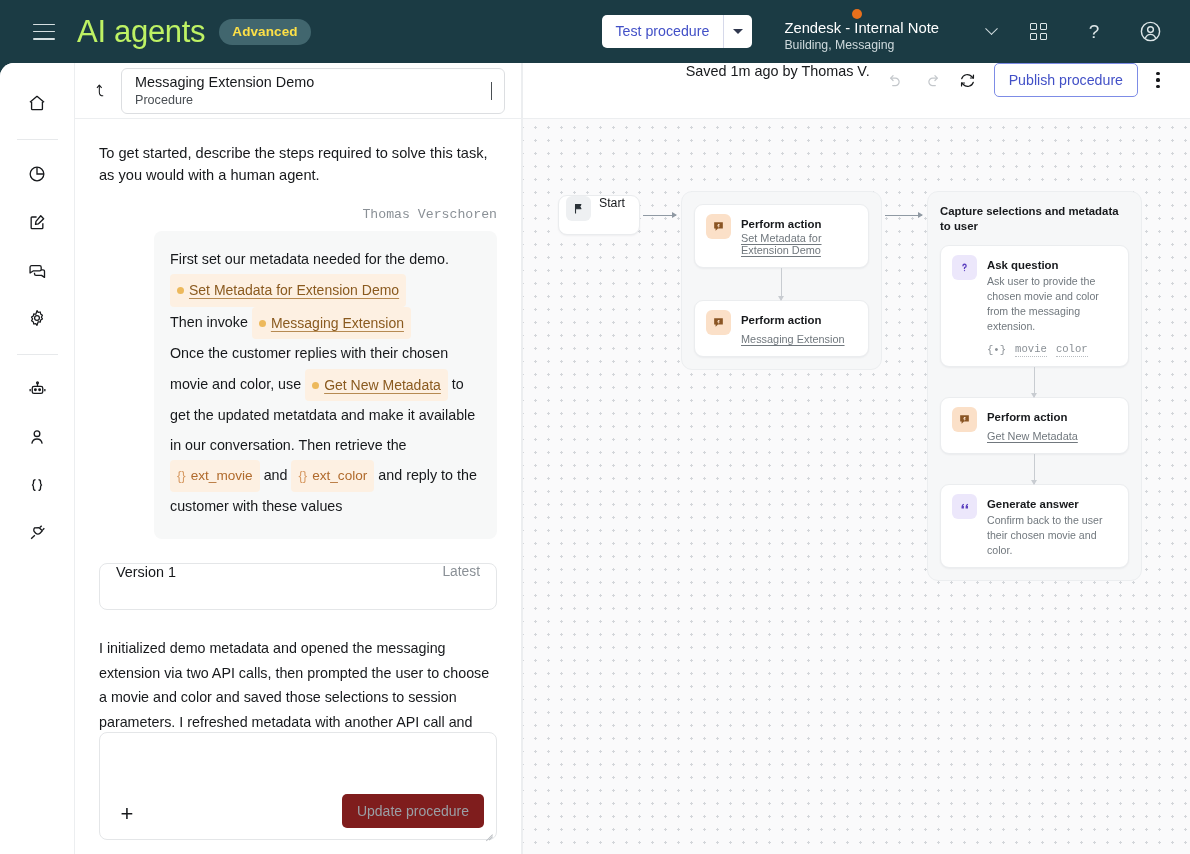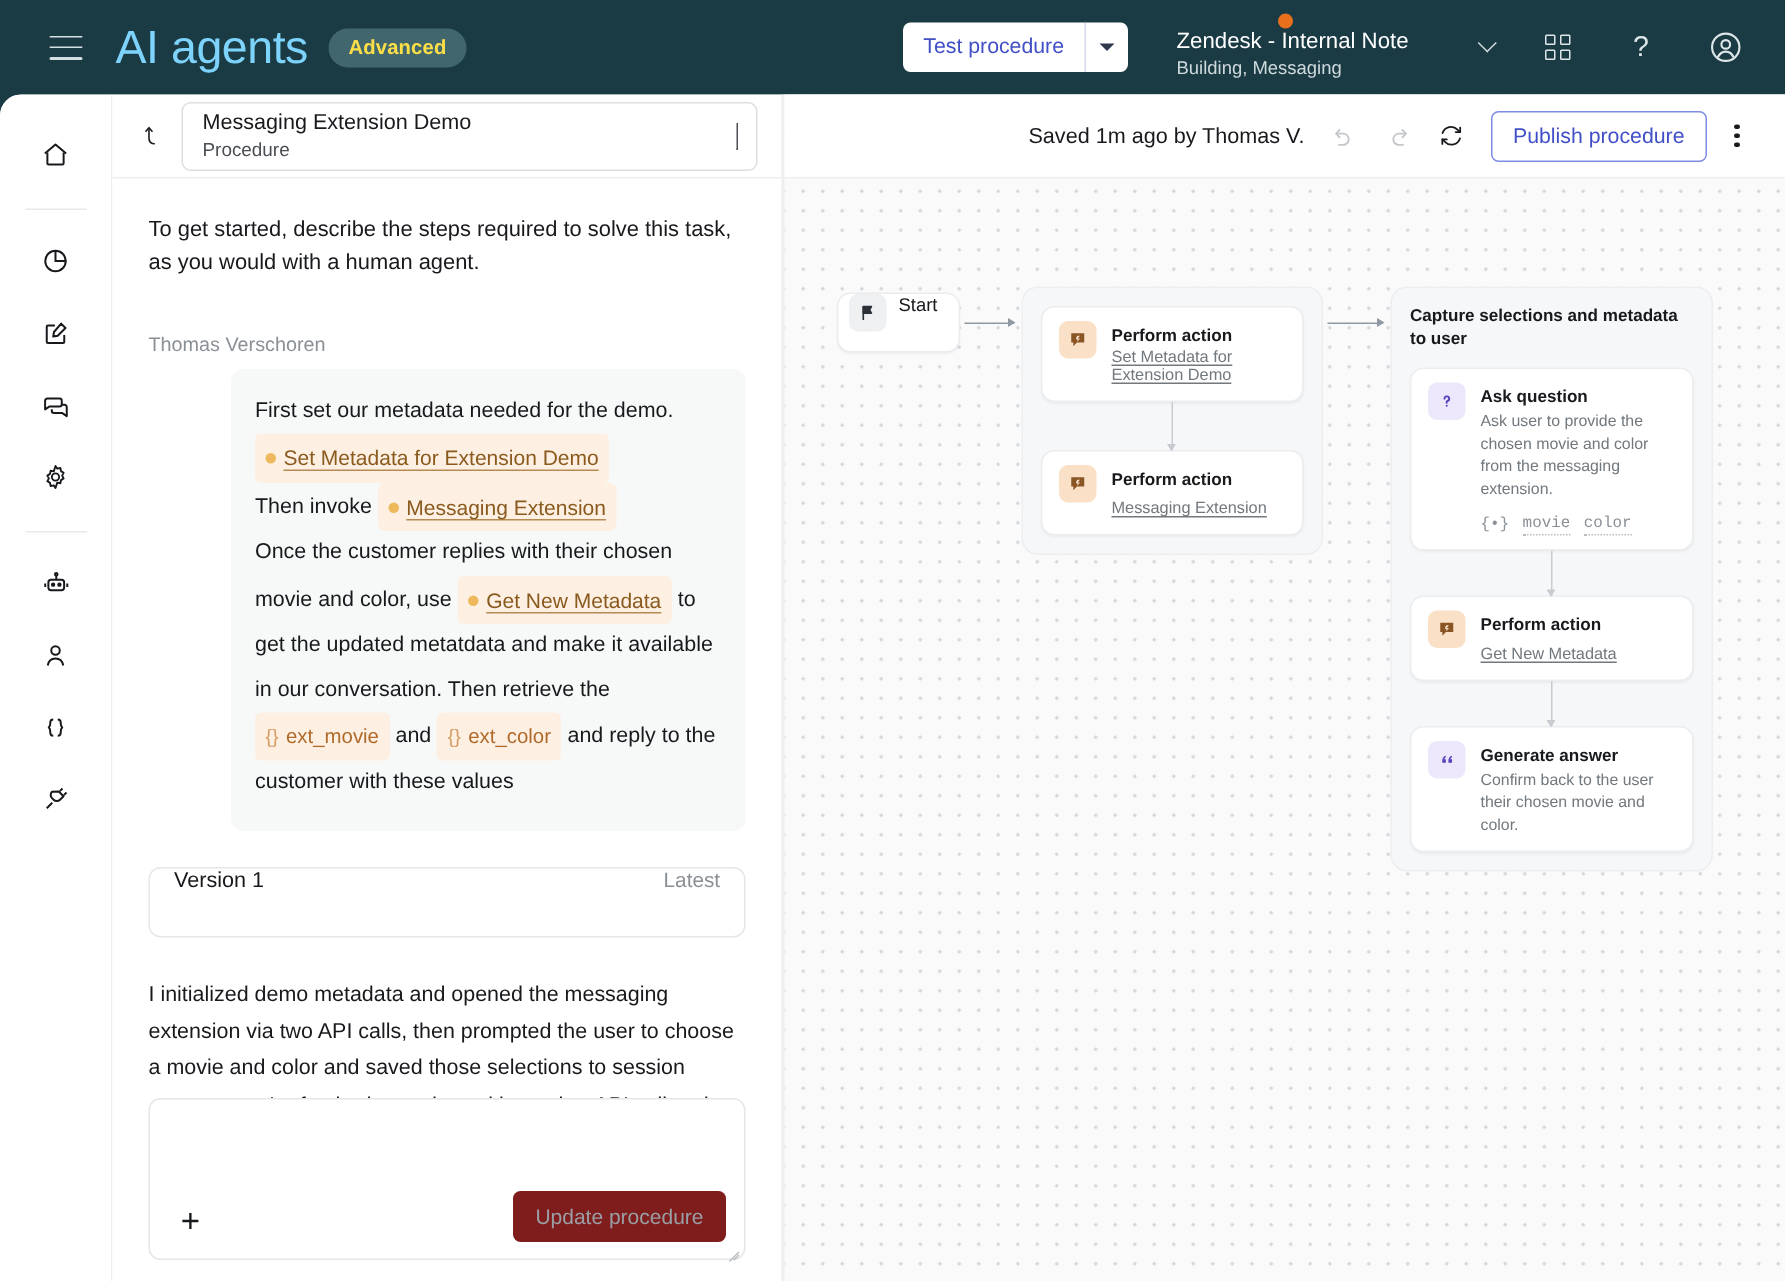--- a/index.html
+++ b/index.html
@@ -16,21 +16,21 @@
     background: #1b3b44;
     display: flex; align-items: center;
   }
   .hamburger {
     width: 22px; height: 16px; margin-left: 33px; margin-right: 22px;
     display: flex; flex-direction: column; justify-content: space-between;
     cursor: pointer;
   }
   .hamburger span { display: block; height: 1.6px; background: #d5dfe1; border-radius: 1px; }
   .app-title {
-    color: #7dd3fc; font-size: 31px; font-weight: 400; letter-spacing: -0.3px;
+    color: #bef264; font-size: 31px; font-weight: 400; letter-spacing: -0.3px;
   }
   .badge-advanced {
     margin-left: 14px; background: #41666e; color: #fde047;
     font-size: 13.5px; font-weight: 700; padding: 5px 13px 6px; border-radius: 14px;
     letter-spacing: 0.1px;
   }
   .topbar-right {
     margin-left: auto; display: flex; align-items: center; gap: 12px;
     padding-right: 18px;
   }
@@ -112,21 +112,21 @@
   .proc-s { font-size: 12.6px; color: #4a4f54; line-height: 1.3; }
   .proc-caret { margin-left: auto; }
   .chev-sm {
     width: 8px; height: 8px; border-right: 1.5px solid #4a4f54; border-bottom: 1.5px solid #4a4f54;
     transform: rotate(45deg) translate(-2px,-2px);
   }
   .panel-body { flex: 1; padding: 24px 24px 0; overflow: hidden; }
   .intro {
     font-size: 14.6px; color: #17191c; line-height: 1.5; max-width: 420px;
   }
-  .author { text-align: left; color: #8a9096; font-size: 13.2px; margin-top: 35px; padding-right: 0; }
+  .author { text-align: right; color: #8a9096; font-size: 13.2px; margin-top: 20px; padding-right: 0; font-family: Liberation Mono, monospace; }
   .prompt-card {
     margin-top: 9px; margin-left: 55px; background: #f7f8f8; border-radius: 8px;
     padding: 14px 16px 18px; font-size: 14.3px; color: #17191c; line-height: 2.05;
   }
   .chip {
     display: inline-flex; align-items: center; gap: 5px;
     background: #fdf0e2; border-radius: 4px; padding: 2px 7px;
     color: #8a5a1f; font-size: 14px; white-space: nowrap;
   }
   .chip u { text-decoration: underline; text-underline-offset: 2.5px; text-decoration-color: #b68a52;}
@@ -534,21 +534,21 @@
         </span>
         <span style="flex:1;">
           <span class="gn-title">Generate answer</span>
           <div class="gn-sub">Confirm back to the user their chosen movie and color.</div>
         </span>
       </div>
     </div>
   </div>
 </div>
 
-<div style="position:absolute; left:523px; top:63px; width:667px; height:56px; background:#fff; border-bottom:1px solid #eceef0; display:flex; align-items:center; justify-content:flex-end; padding-right:16px;">
+<div style="position:absolute; left:523px; top:63px; width:667px; height:56px; background:#fff; border-bottom:1px solid #eceef0; display:flex; align-items:flex-start; justify-content:flex-end; padding-right:16px;">
   <span style="font-size:14.4px; color:#17191c;">Saved 1m ago by Thomas V.</span>
   <span style="width:36px; height:34px; display:flex; align-items:center; justify-content:center; margin-left:8px;">
     <svg width="16" height="16" viewBox="0 0 24 24" fill="none" stroke="#c3c7cb" stroke-width="1.8" stroke-linecap="round" stroke-linejoin="round">
       <path d="M4.5 9.2h6.6a5.6 5.6 0 1 1 0 11.2H7"></path>
         <path d="M7.6 5.4 4 9.2l3.6 3.6"></path>
     </svg>
   </span>
   <span style="width:36px; height:34px; display:flex; align-items:center; justify-content:center;">
     <svg width="16" height="16" viewBox="0 0 24 24" fill="none" stroke="#c3c7cb" stroke-width="1.8" stroke-linecap="round" stroke-linejoin="round">
       <path d="M19.5 9.2h-6.6a5.6 5.6 0 1 0 0 11.2H17"></path>

